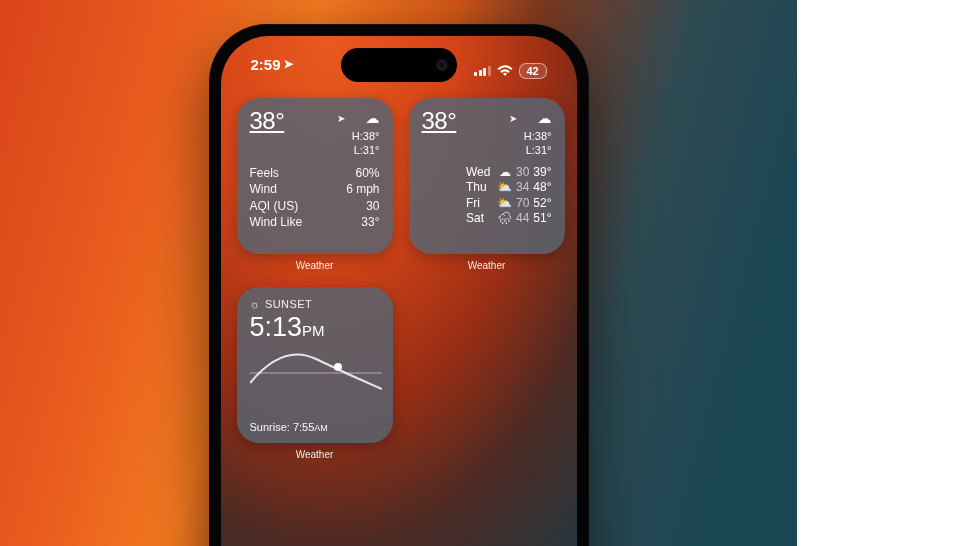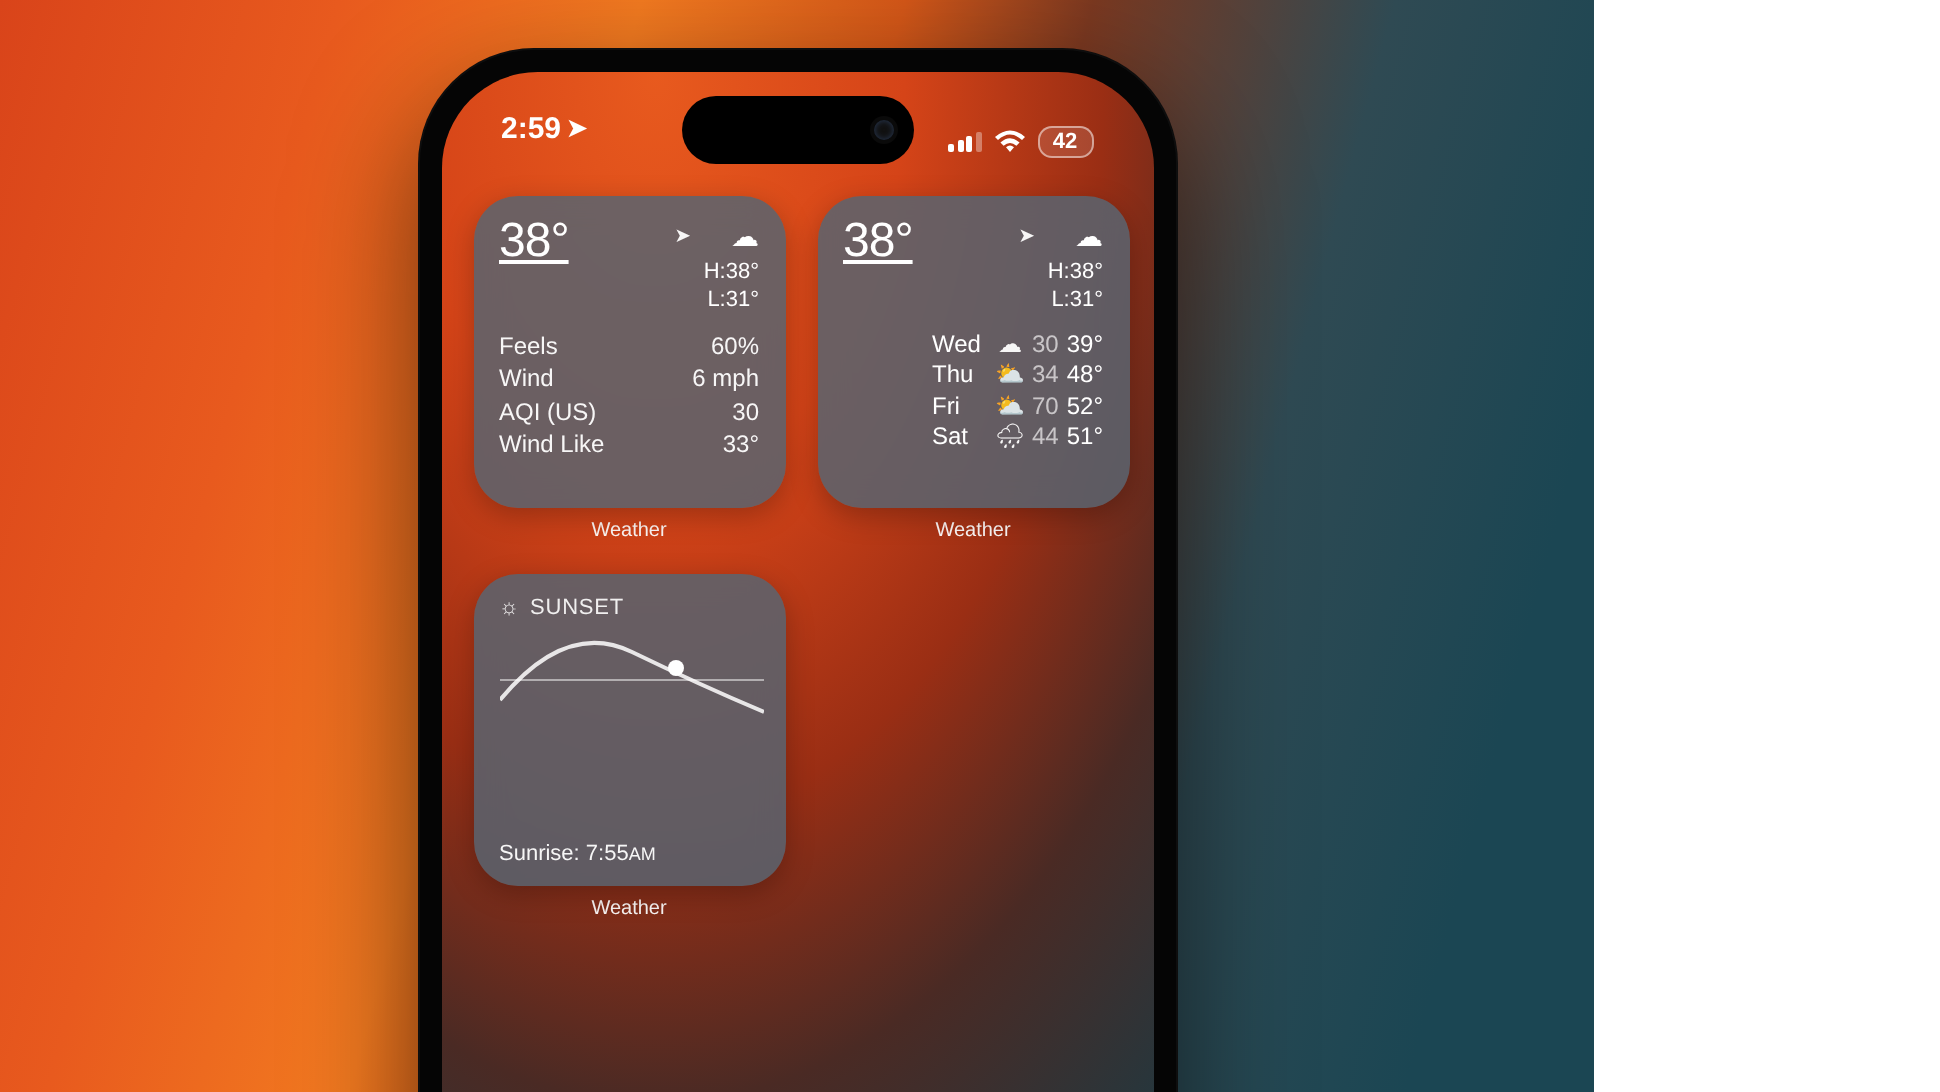--- a/index.html
+++ b/index.html
@@ -219,20 +219,23 @@
           </div>
           <div class="w-label">Weather</div>
         </div>
 
         <div class="widget-wrap">
           <div class="widget">
             <div class="sun-title">
               <span>☼</span>
               <span>SUNSET</span>
             </div>
+            <div class="sun-time">
+              <span>5:13</span><span class="pm">PM</span>
+            </div>
             <div class="sun-curve">
               <svg width="132" height="42" viewBox="0 0 132 42">
                 <line x1="0" y1="24" x2="132" y2="24" stroke="rgba(255,255,255,0.5)" stroke-width="1"></line>
                 <path d="M 0 34 Q 33 -6 66 10 T 132 40" stroke="rgba(255,255,255,0.85)" stroke-width="2" fill="none"></path>
                 <circle cx="88" cy="18" r="4" fill="#fff"></circle>
               </svg>
             </div>
             <div class="sunrise">
               <span>Sunrise: 7:55</span><span style="font-size:9px">AM</span>
             </div>

